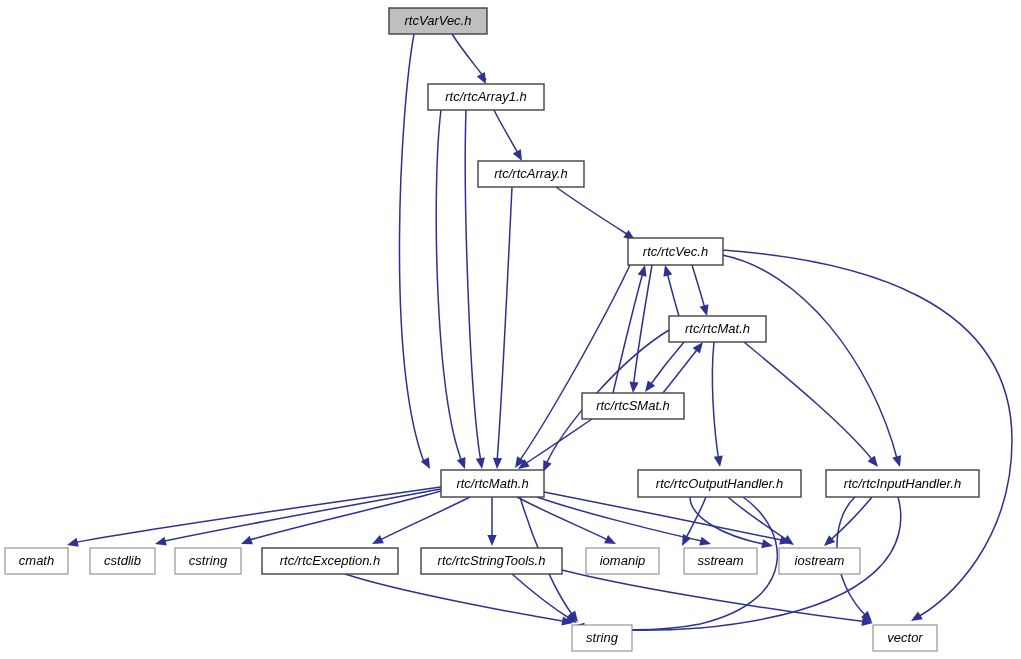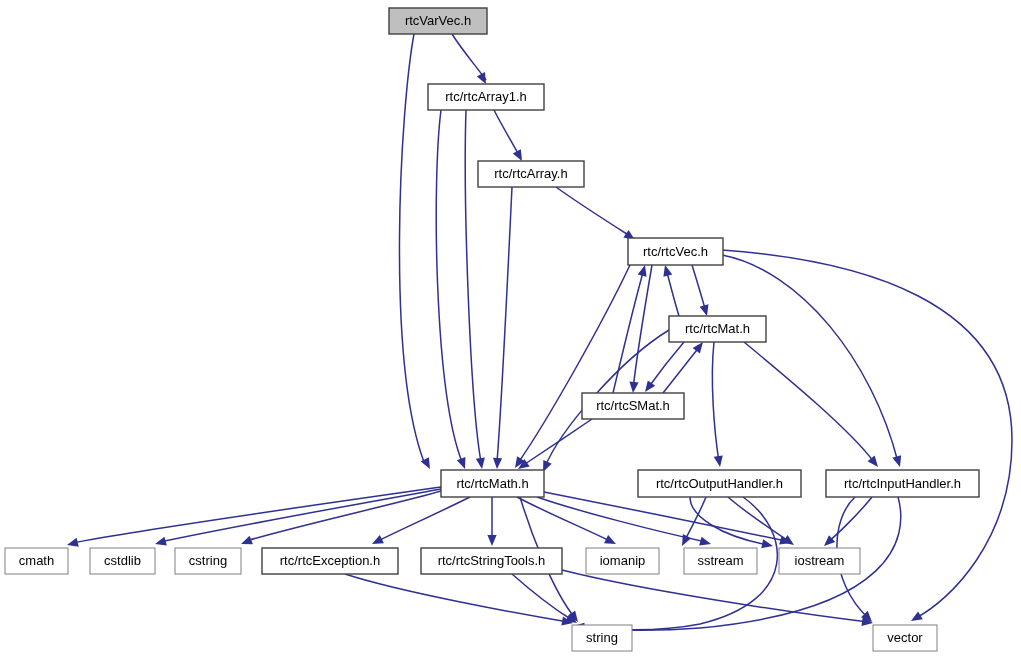--- a/index.html
+++ b/index.html
@@ -7,20 +7,21 @@
     padding: 0;
     background: #ffffff;
   }
   #graph-root {
     position: relative;
     width: 1021px;
     height: 659px;
     background: #ffffff;
     font-family: "Liberation Sans", sans-serif;
     overflow: hidden;
+    font-style: italic;
   }
   svg#graph-canvas {
     position: absolute;
     left: 0;
     top: 0;
     width: 1021px;
     height: 659px;
   }
   .node-box {
     fill: #ffffff;

